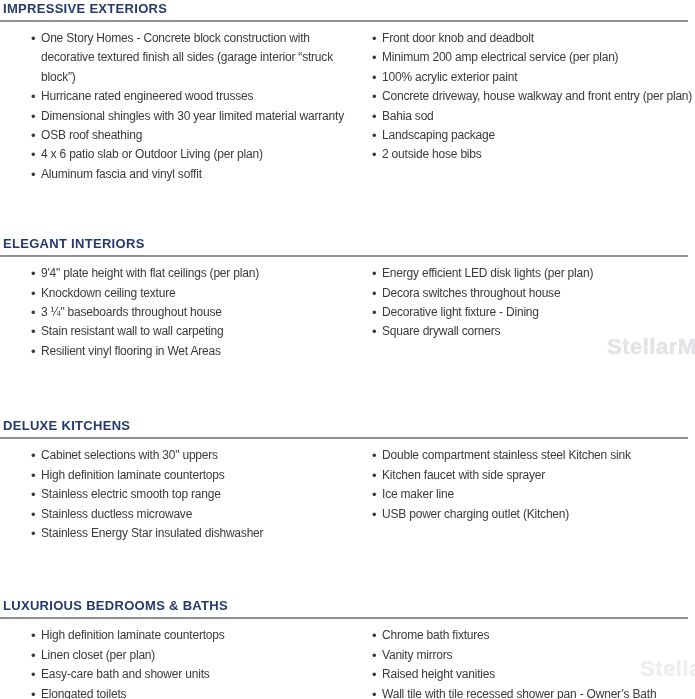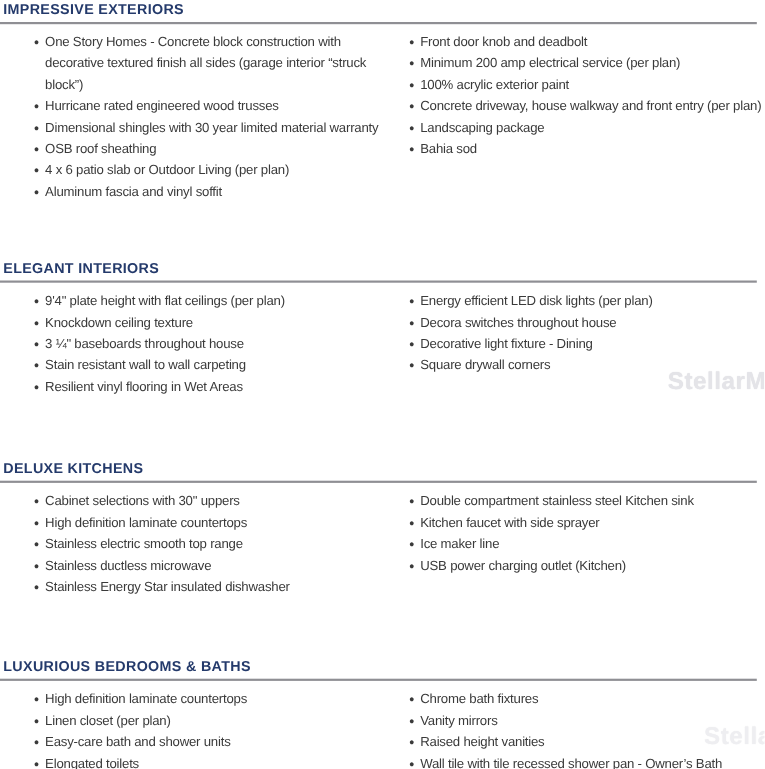--- a/index.html
+++ b/index.html
@@ -89,22 +89,23 @@
           <li>Dimensional shingles with 30 year limited material warranty</li>
           <li>OSB roof sheathing</li>
           <li>4 x 6 patio slab or Outdoor Living (per plan)</li>
           <li>Aluminum fascia and vinyl soffit</li>
         </ul>
       <ul class="feature-list right">
           <li>Front door knob and deadbolt</li>
           <li>Minimum 200 amp electrical service (per plan)</li>
           <li>100% acrylic exterior paint</li>
           <li>Concrete driveway, house walkway and front entry (per plan)</li>
+          <li>Bahia sod</li>
           <li>Landscaping package</li>
-          <li>Bahia sod</li>
+          <li>2 outside hose bibs</li>
         </ul>
     </div>
   </section>
 
   <section class="section">
     <h2 class="section-title">ELEGANT INTERIORS</h2>
     <div class="section-rule"></div>
     <div class="columns">
       <ul class="feature-list left">
           <li>9'4" plate height with flat ceilings (per plan)</li>

